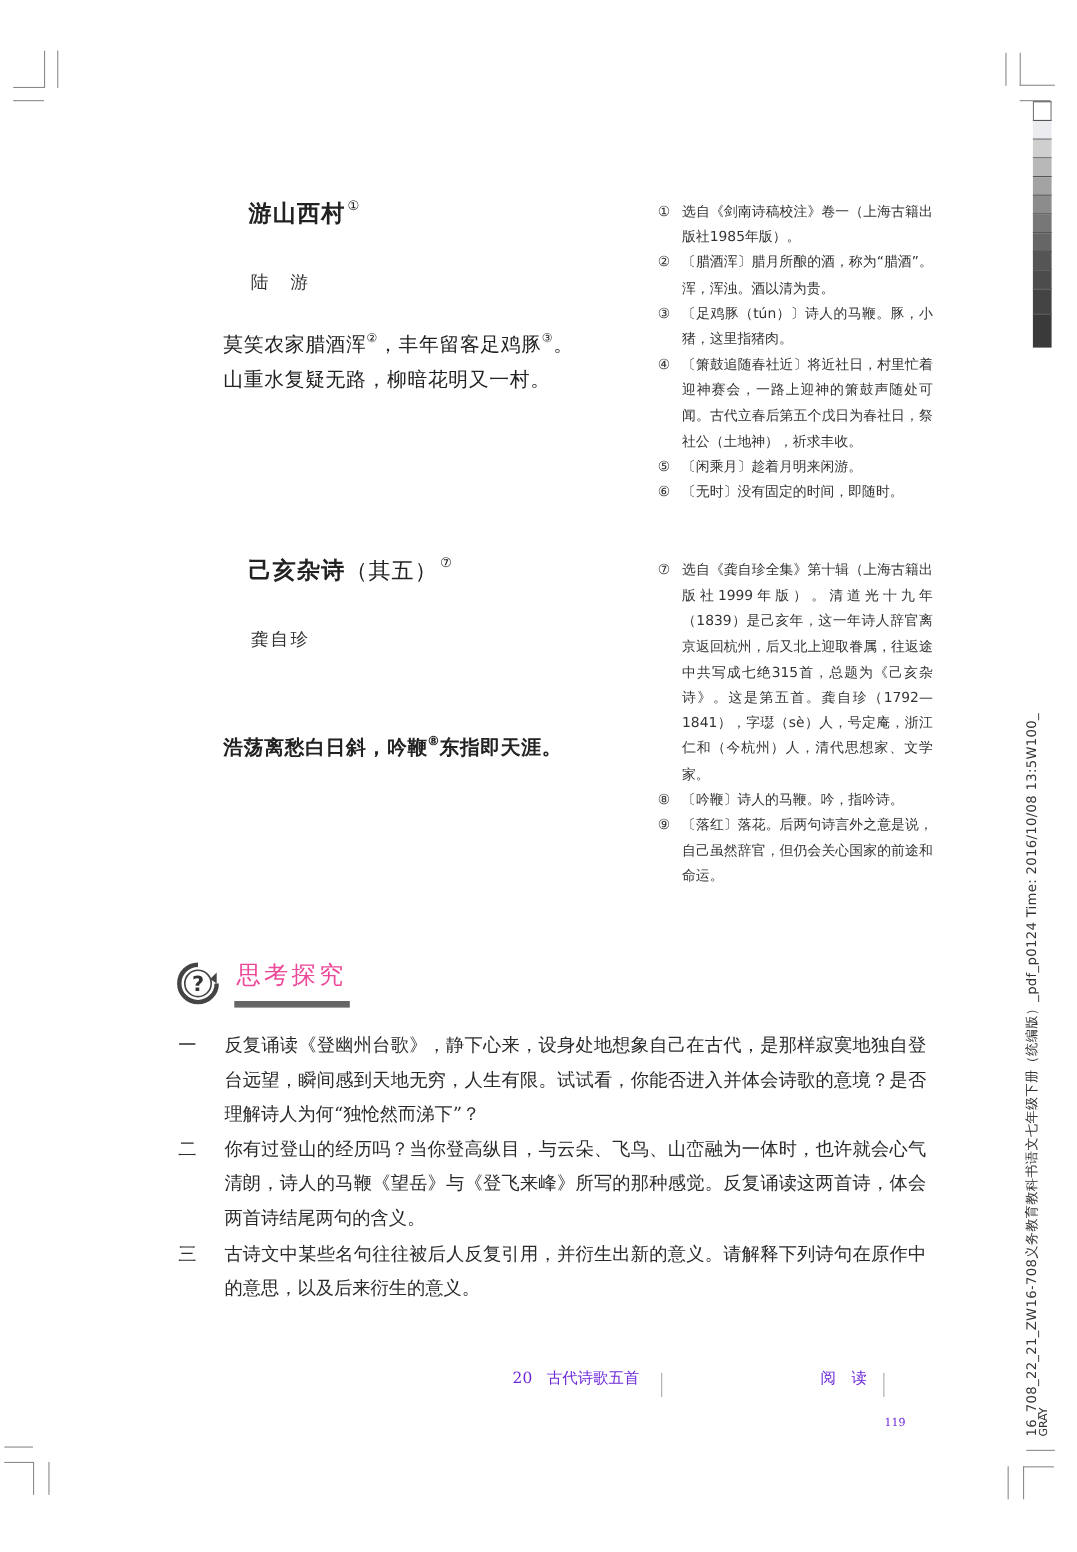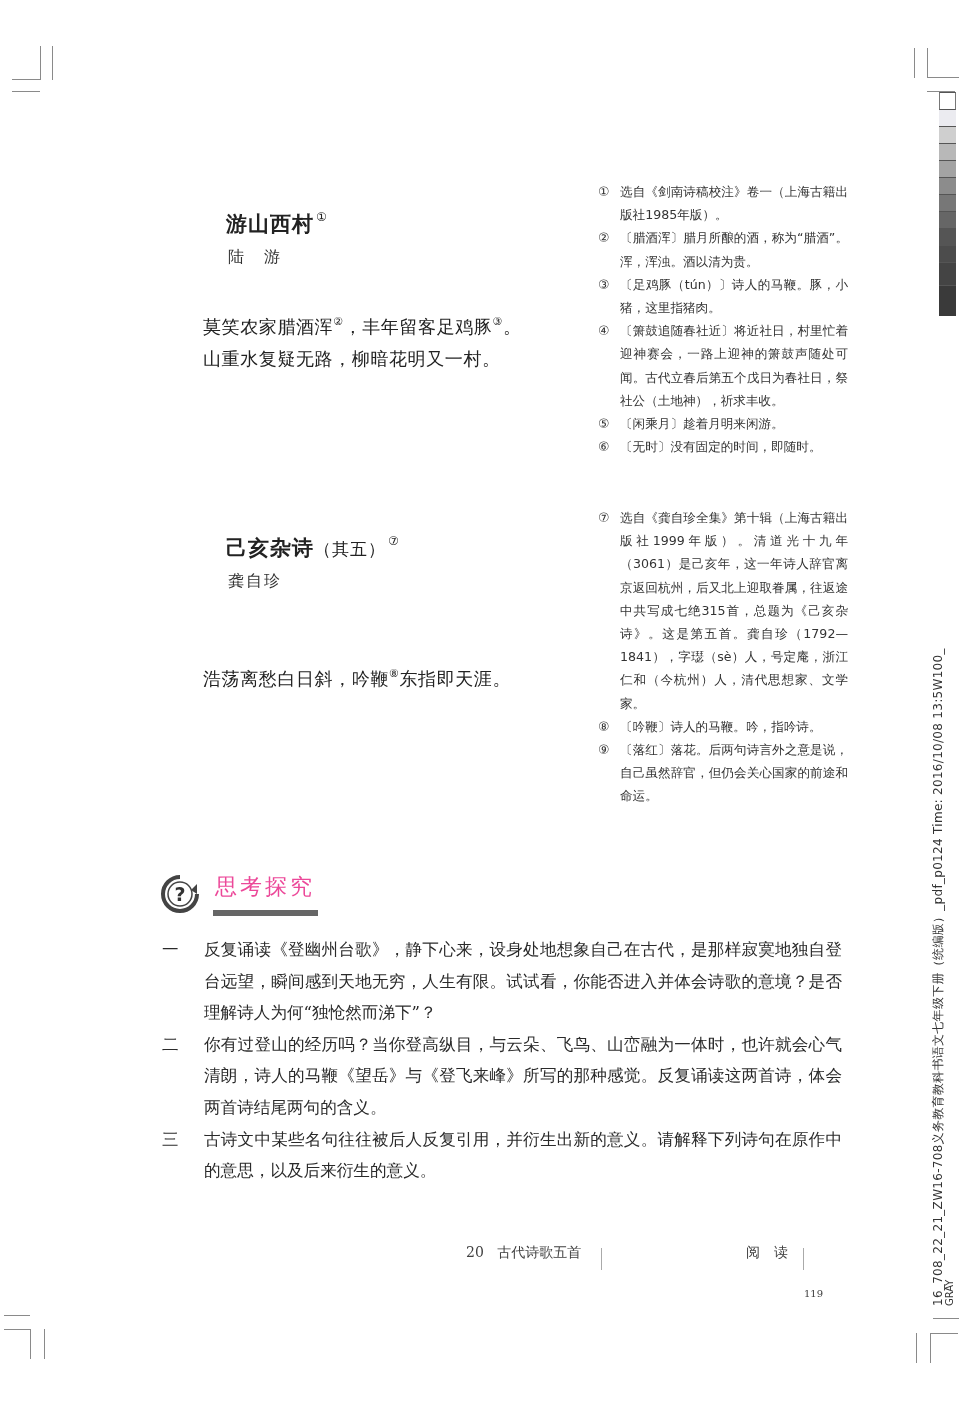--- a/index.html
+++ b/index.html
@@ -4,43 +4,43 @@
 <style>
   html, body { margin: 0; padding: 0; }
   body {
     width: 979px; height: 1411px; position: relative; overflow: hidden;
     background: #ffffff; color: #2a2a2a;
     font-family: "DejaVu Serif", "Liberation Serif", serif;
   }
   .abs { position: absolute; }
   .mark { position: absolute; background: #8a8a8a; }
 
-  .poem-title { font-family: "DejaVu Sans", "Liberation Sans", sans-serif; font-weight: bold; font-size: 21px; color: #222; letter-spacing: 1px; white-space: nowrap; margin-top: 30px; }
-  .poem-title .sub { font-weight: normal; font-size: 17px; }
+  .poem-title { font-family: "DejaVu Sans", "Liberation Sans", sans-serif; font-weight: bold; font-size: 21px; color: #222; letter-spacing: 1px; white-space: nowrap; }
+  .poem-title .sub { font-weight: normal; font-size: 20px; }
   .poem-title sup { font-weight: normal; font-size: 12px; vertical-align: 10px; margin-left: 2px; }
   .author { font-size: 16px; color: #333; letter-spacing: 2px; }
   .verse { font-size: 18px; line-height: 32px; color: #222; white-space: nowrap; letter-spacing: 0.6px; }
   .verse sup { font-size: 11px; vertical-align: 8px; }
 
   .notes { font-family: "DejaVu Sans", "Liberation Sans", sans-serif; font-size: 12.6px; line-height: 23.2px; color: #333; width: 250px; }
   .note { display: flex; }
   .note .num { width: 22px; flex: 0 0 22px; }
   .note .txt { flex: 1; text-align: justify; }
 
   .section-head { left: 160px; top: 868px; width: 160px; height: 60px; }
   .q-icon { position: absolute; left: 0; top: 6px; width: 40px; height: 40px; }
   .section-title { position: absolute; left: 55px; top: 4px; font-size: 22px; color: #ec4899; letter-spacing: 3px; }
   .section-bar { position: absolute; left: 53px; top: 42px; width: 105px; height: 6px; background: #666; }
 
   .questions { left: 162px; top: 934px; width: 680px; font-size: 16.6px; line-height: 31.6px; color: #2a2a2a; font-family: "DejaVu Serif", serif; }
   .q { display: flex; }
   .q .qn { width: 42px; flex: 0 0 42px; }
   .q .qt { flex: 1; text-align: justify; }
 
-  .footer { top: 1244px; font-family: "DejaVu Serif", serif; font-size: 14px; color: #404040; }
+  .footer { top: 1244px; font-family: "DejaVu Serif", serif; font-size: 14px; color: #6d28d9; }
   .vdiv { position: absolute; width: 1px; background: #aaa; }
 
   .side-text { position: absolute; left: 930px; top: 1306px; transform-origin: 0 0; transform: rotate(-90deg); white-space: nowrap; font-family: "DejaVu Sans", sans-serif; font-size: 12px; color: #333; letter-spacing: 0.3px; }
   .side-gray { position: absolute; left: 944px; top: 1306px; transform-origin: 0 0; transform: rotate(-90deg); white-space: nowrap; font-family: "DejaVu Sans", sans-serif; font-size: 10px; color: #333; }
 
   .gray-scale { position: absolute; left: 939px; top: 92px; width: 17px; }
   .gray-scale div { height: 16px; border-bottom: 1px solid #555; }
 </style>
 </head>
 <body>
@@ -78,21 +78,21 @@
   <div style="background:#4c4c4c;"></div>
   <div style="background:#444444;height:22px;"></div>
   <div style="background:#3a3a3a;height:30px;border-bottom:none;"></div>
 </div>
 
 <div class="abs poem-title" style="left:226px;top:180px;">
   <span>游山西村</span><sup>①</sup>
 </div>
 <div class="abs author" style="left:228px;top:247px;">陆　游</div>
 
-<div class="abs verse" style="left:203px;top:306px;">
+<div class="abs verse" style="left:203px;top:292px;">
   <div><span>莫笑农家腊酒浑</span><sup>②</sup><span>，丰年留客足鸡豚</span><sup>③</sup><span>。</span></div>
   <div><span>山重水复疑无路</span><span>，柳暗花明又一村</span><span>。</span></div>
 </div>
 
 <div class="abs notes" style="left:598px;top:180px;">
   <div class="note">
       <span class="num">①</span>
       <span class="txt">选自《剑南诗稿校注》卷一（上海古籍出版社1985年版）。</span>
     </div>
   <div class="note">
@@ -115,28 +115,28 @@
       <span class="num">⑥</span>
       <span class="txt">〔无时〕没有固定的时间，即随时。</span>
     </div>
 </div>
 
 <div class="abs poem-title" style="left:226px;top:504px;">
   <span>己亥杂诗</span><span class="sub">（其五）</span><sup>⑦</sup>
 </div>
 <div class="abs author" style="left:228px;top:571px;">龚自珍</div>
 
-<div class="abs verse" style="left:203px;top:658px;">
+<div class="abs verse" style="left:203px;top:658px;font-weight:bold;">
   <div><span>浩荡离愁白日斜，吟鞭</span><sup>⑧</sup><span>东指即天涯。</span></div>
 </div>
 
 <div class="abs notes" style="left:598px;top:506px;">
   <div class="note">
       <span class="num">⑦</span>
-      <span class="txt">选自《龚自珍全集》第十辑（上海古籍出版社1999年版）。清道光十九年（3061）是己亥年，这一年诗人辞官离京返回杭州，后又北上迎取眷属，往返途中共写成七绝315首，总题为《己亥杂诗》。这是第五首。龚自珍（1792—1841），字璱（sè）人，号定庵，浙江仁和（今杭州）人，清代思想家、文学家。</span>
+      <span class="txt">选自《龚自珍全集》第十辑（上海古籍出版社1999年版）。清道光十九年（1839）是己亥年，这一年诗人辞官离京返回杭州，后又北上迎取眷属，往返途中共写成七绝315首，总题为《己亥杂诗》。这是第五首。龚自珍（1792—1841），字璱（sè）人，号定庵，浙江仁和（今杭州）人，清代思想家、文学家。</span>
     </div>
   <div class="note">
       <span class="num">⑧</span>
       <span class="txt">〔吟鞭〕诗人的马鞭。吟，指吟诗。</span>
     </div>
   <div class="note">
       <span class="num">⑨</span>
       <span class="txt">〔落红〕落花。后两句诗言外之意是说，自己虽然辞官，但仍会关心国家的前途和命运。</span>
     </div>
 </div>

